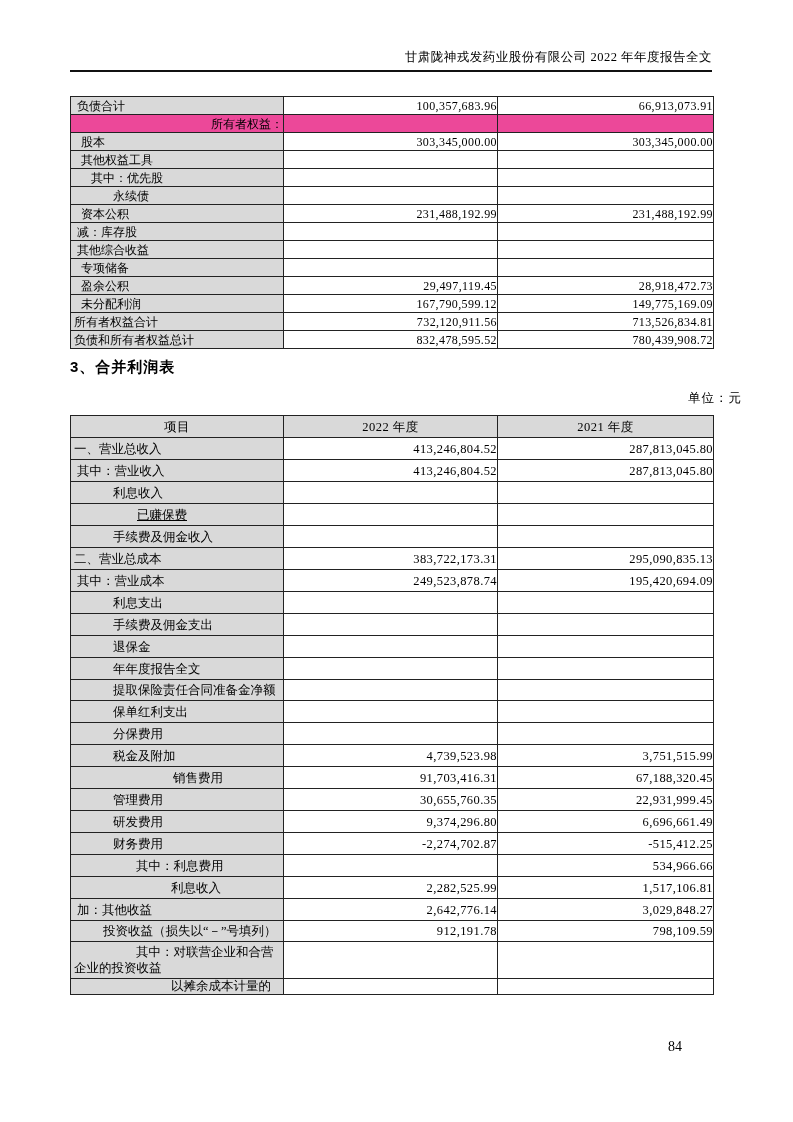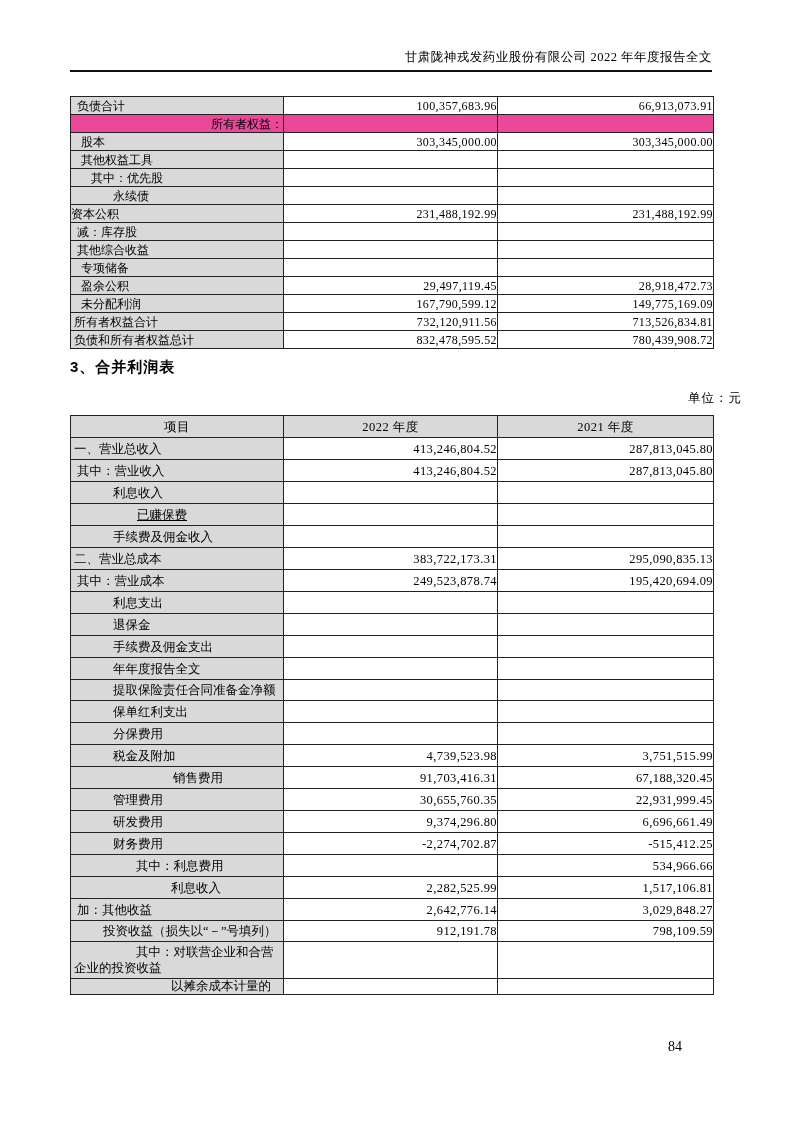--- a/index.html
+++ b/index.html
@@ -84,21 +84,21 @@
         <td class="lbl" style="padding-left: 20px;">其中：优先股</td>
         <td class="val"></td>
         <td class="val"></td>
       </tr>
       <tr>
         <td class="lbl" style="padding-left: 42px;">永续债</td>
         <td class="val"></td>
         <td class="val"></td>
       </tr>
       <tr>
-        <td class="lbl" style="padding-left: 0;">资本公积</td>
+        <td class="lbl" style="padding-left: 10px;">资本公积</td>
         <td class="val">231,488,192.99</td>
         <td class="val">231,488,192.99</td>
       </tr>
       <tr>
         <td class="lbl" style="padding-left: 6px;">减：库存股</td>
         <td class="val"></td>
         <td class="val"></td>
       </tr>
       <tr>
         <td class="lbl" style="padding-left: 6px;">其他综合收益</td>
@@ -182,26 +182,26 @@
         <td class="lbl" style="padding-left: 6px;">其中：营业成本</td>
         <td class="val">249,523,878.74</td>
         <td class="val">195,420,694.09</td>
       </tr>
       <tr>
         <td class="lbl" style="padding-left: 42px;">利息支出</td>
         <td class="val"></td>
         <td class="val"></td>
       </tr>
       <tr>
+        <td class="lbl" style="padding-left: 42px;">手续费及佣金支出</td>
+        <td class="val"></td>
+        <td class="val"></td>
+      </tr>
+      <tr>
         <td class="lbl" style="padding-left: 42px;">退保金</td>
-        <td class="val"></td>
-        <td class="val"></td>
-      </tr>
-      <tr>
-        <td class="lbl" style="padding-left: 42px;">手续费及佣金支出</td>
         <td class="val"></td>
         <td class="val"></td>
       </tr>
       <tr>
         <td class="lbl" style="padding-left: 42px;">年年度报告全文</td>
         <td class="val"></td>
         <td class="val"></td>
       </tr>
       <tr class="tall">
         <td class="lbl" style="padding-left: 3px; text-indent: 39px;">提取保险责任合同准备金净额</td>

